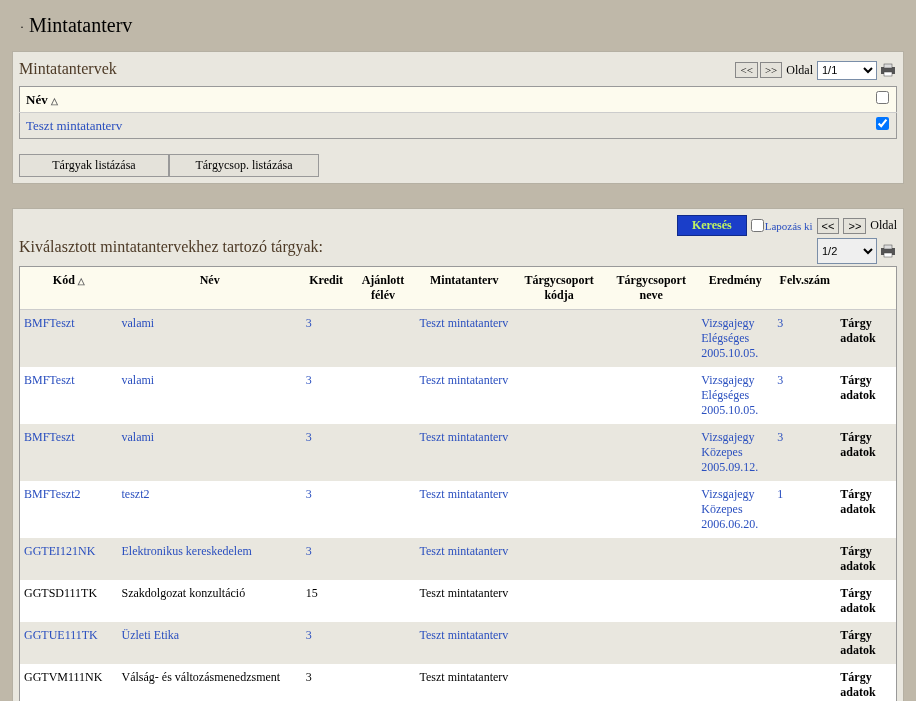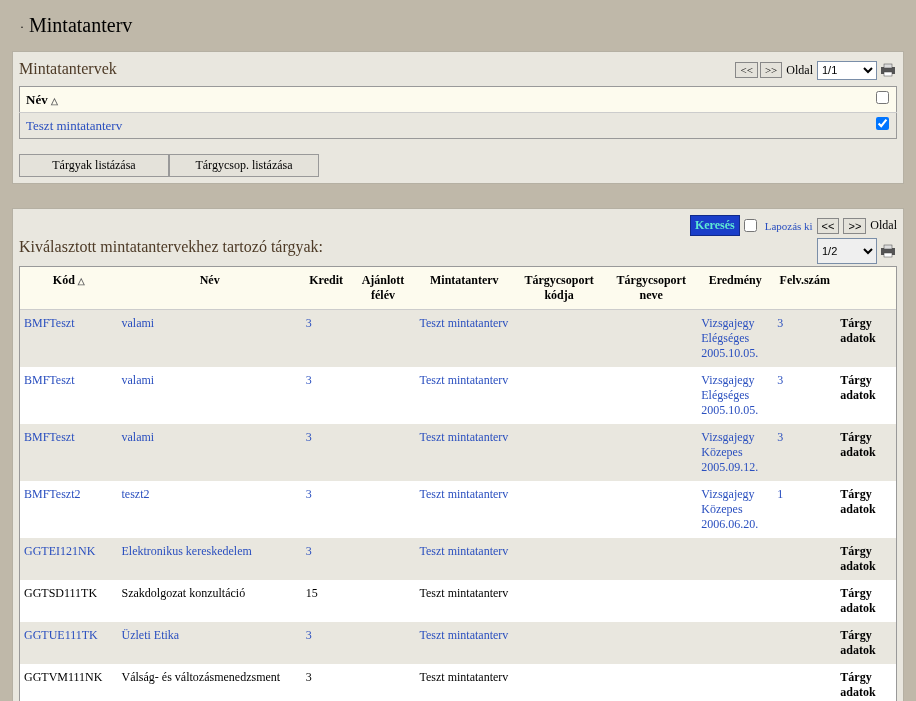--- a/index.html
+++ b/index.html
@@ -16,22 +16,22 @@
     .print-icon { width: 18px; height: 14px; display: inline-block; }
     .inner-table { width: 100%; border-collapse: collapse; background: #fff; border: 1px solid #999; }
     .inner-table th, .inner-table td { text-align: left; padding: 4px 6px; font-weight: normal; }
     .inner-table thead th { background: #fdfbee; border-bottom: 1px solid #ccc; font-weight: bold; }
     .inner-table tr.alt { background: #e9e7df; }
     .inner-table .cb-cell { text-align: center; width: 28px; }
     .sort-indicator { font-size: 9px; color: #666; vertical-align: middle; }
     .btn-row { margin-top: 15px; }
     .btn-row button { width: 150px; padding: 3px 0; margin-right: 0; background: #e4e2da; border: 1px solid #999; font-family: inherit; font-size: 12px; cursor: pointer; }
     .top-controls { display: flex; align-items: center; justify-content: flex-end; gap: 4px; margin-bottom: 2px; font-size: 12px; flex-wrap: wrap; }
-    .search-btn { background: #1a3ec9; color: #5eead4; border: 1px solid #102a8a; padding: 2px 4px; font-weight: bold; font-family: inherit; font-size: 12px; cursor: pointer; }
-    .lapozas-check { display: flex; align-items: center; gap: 8px; color: #2a4fbf; font-size: 11px; }
+    .search-btn { background: #1a3ec9; color: #bef264; border: 1px solid #102a8a; padding: 2px 14px; font-weight: bold; font-family: inherit; font-size: 12px; cursor: pointer; }
+    .lapozas-check { display: flex; align-items: center; gap: 1px; color: #2a4fbf; font-size: 11px; }
     .courses-table { width: 100%; border-collapse: collapse; background: #fff; }
     .courses-table thead th { background: #fdfbee; font-weight: bold; font-size: 12px; text-align: center; padding: 6px 4px; border-bottom: 1px solid #ccc; vertical-align: top; }
     .courses-table tbody td { padding: 6px 4px; font-size: 12px; vertical-align: top; }
     .courses-table tbody tr.shade { background: #e9e7df; }
     .linkish { color: #2a4fbf; }
     .bold-link { font-weight: bold; }
     .courses-wrapper { border: 1px solid #999; }
     .sub-pager-row { display: flex; justify-content: flex-end; align-items: center; gap: 2px; margin-top: 2px; }
     input[type=checkbox] { width: 13px; height: 13px; }
   </style>

